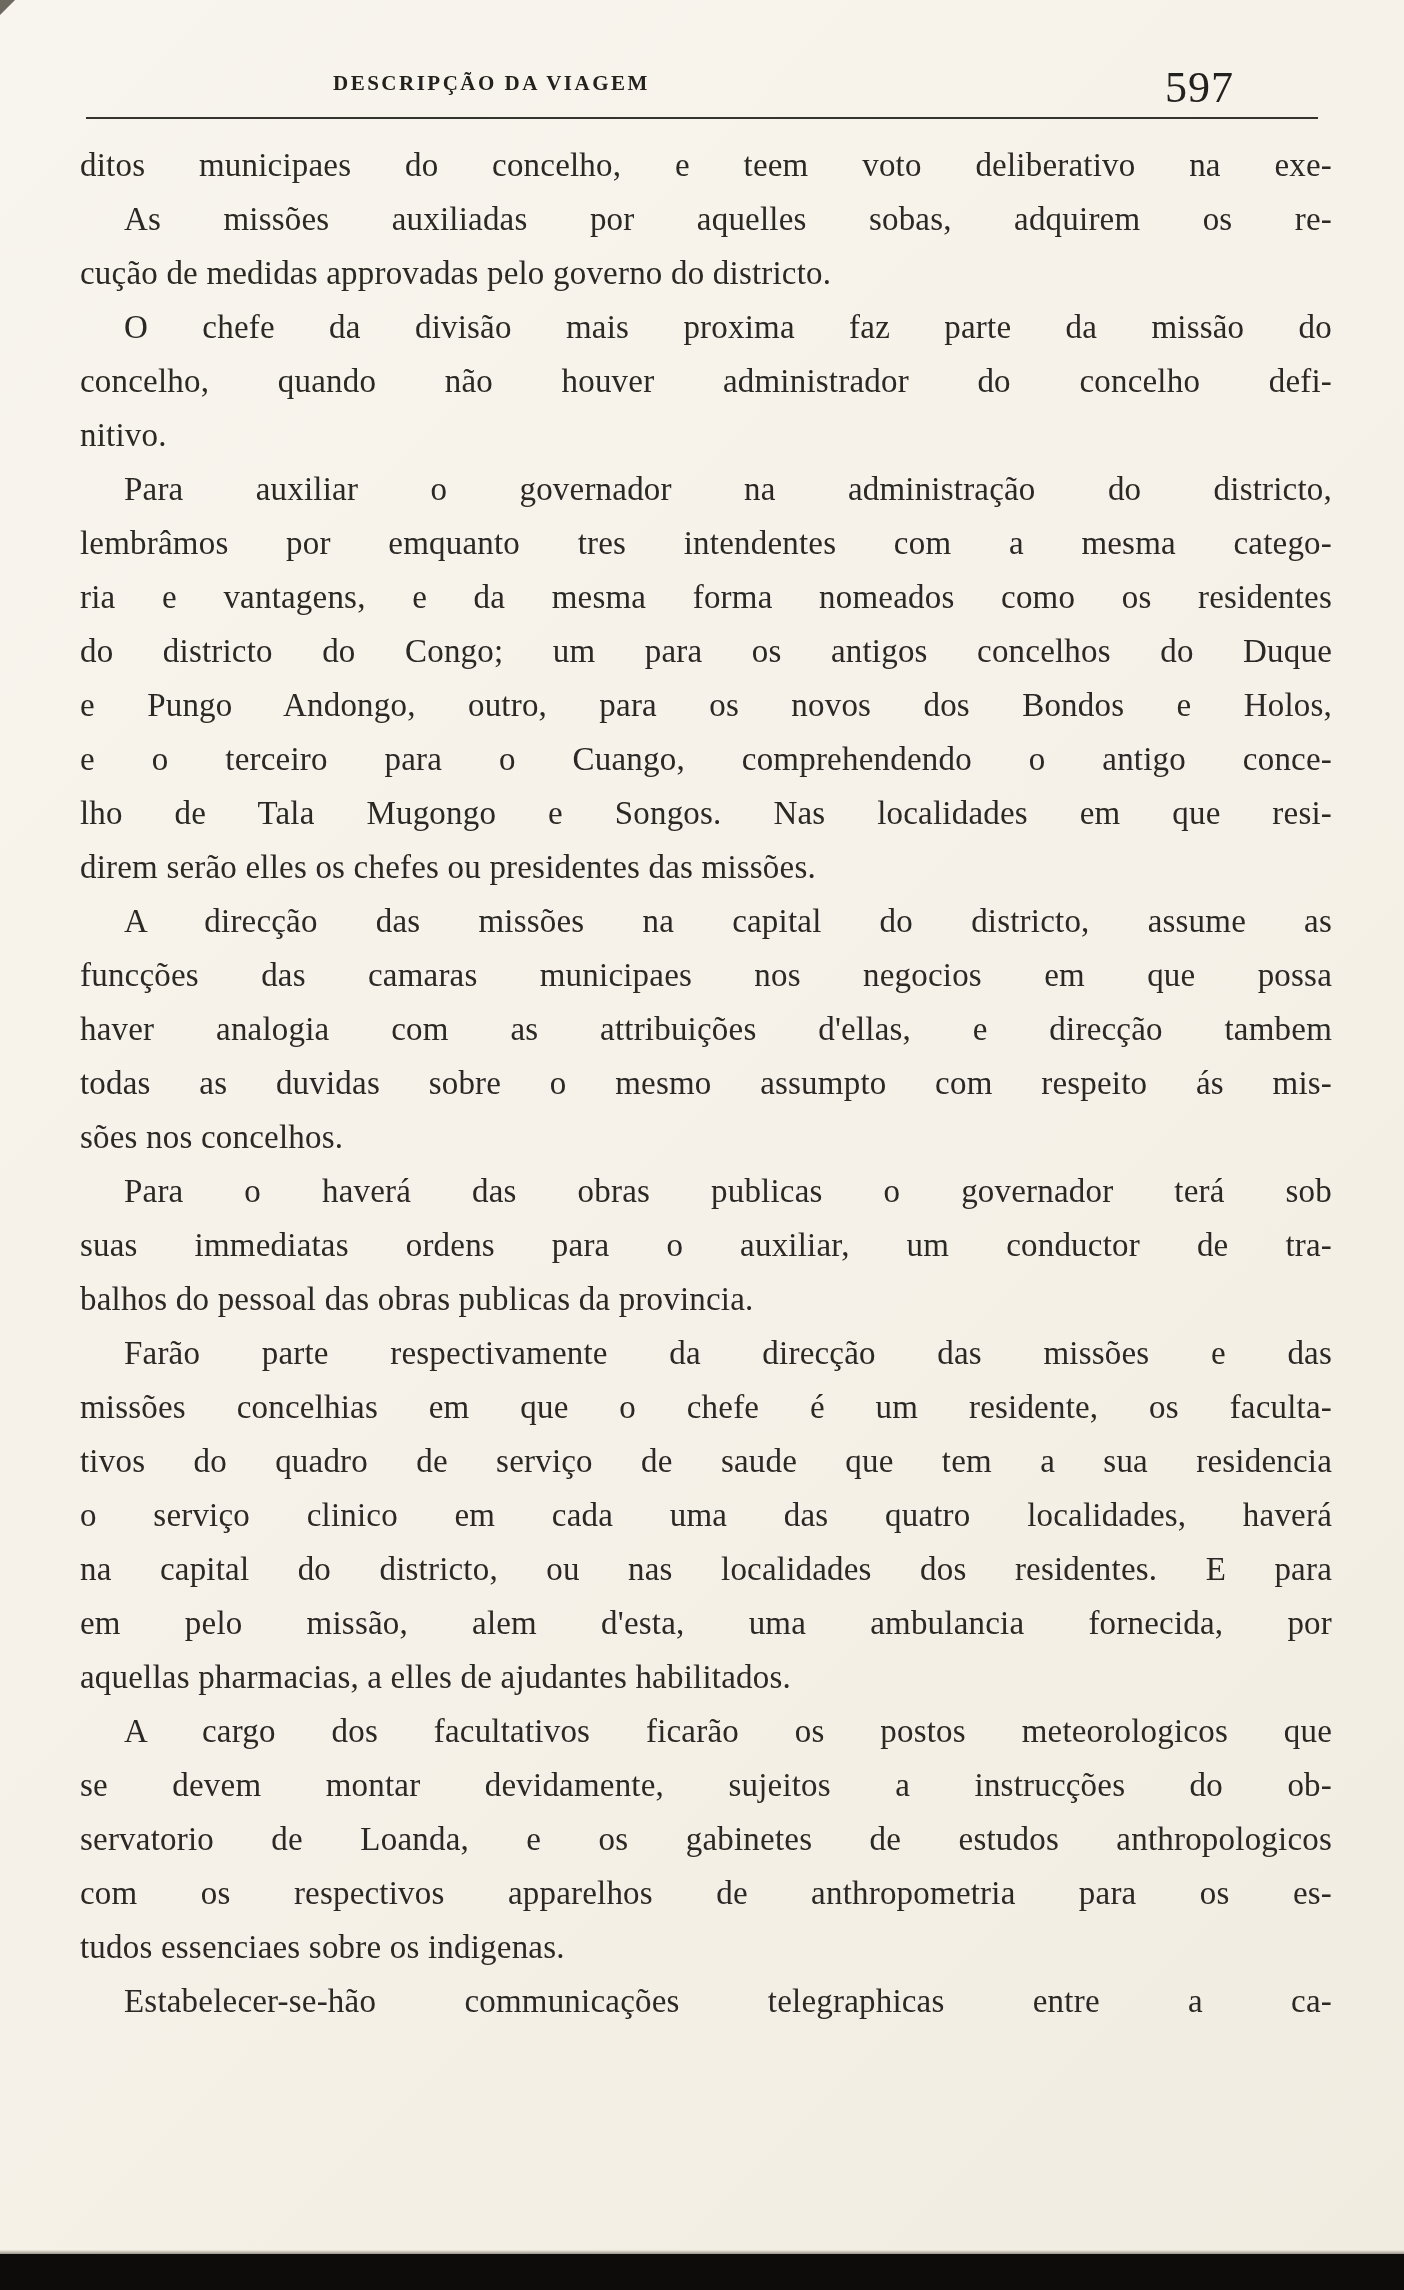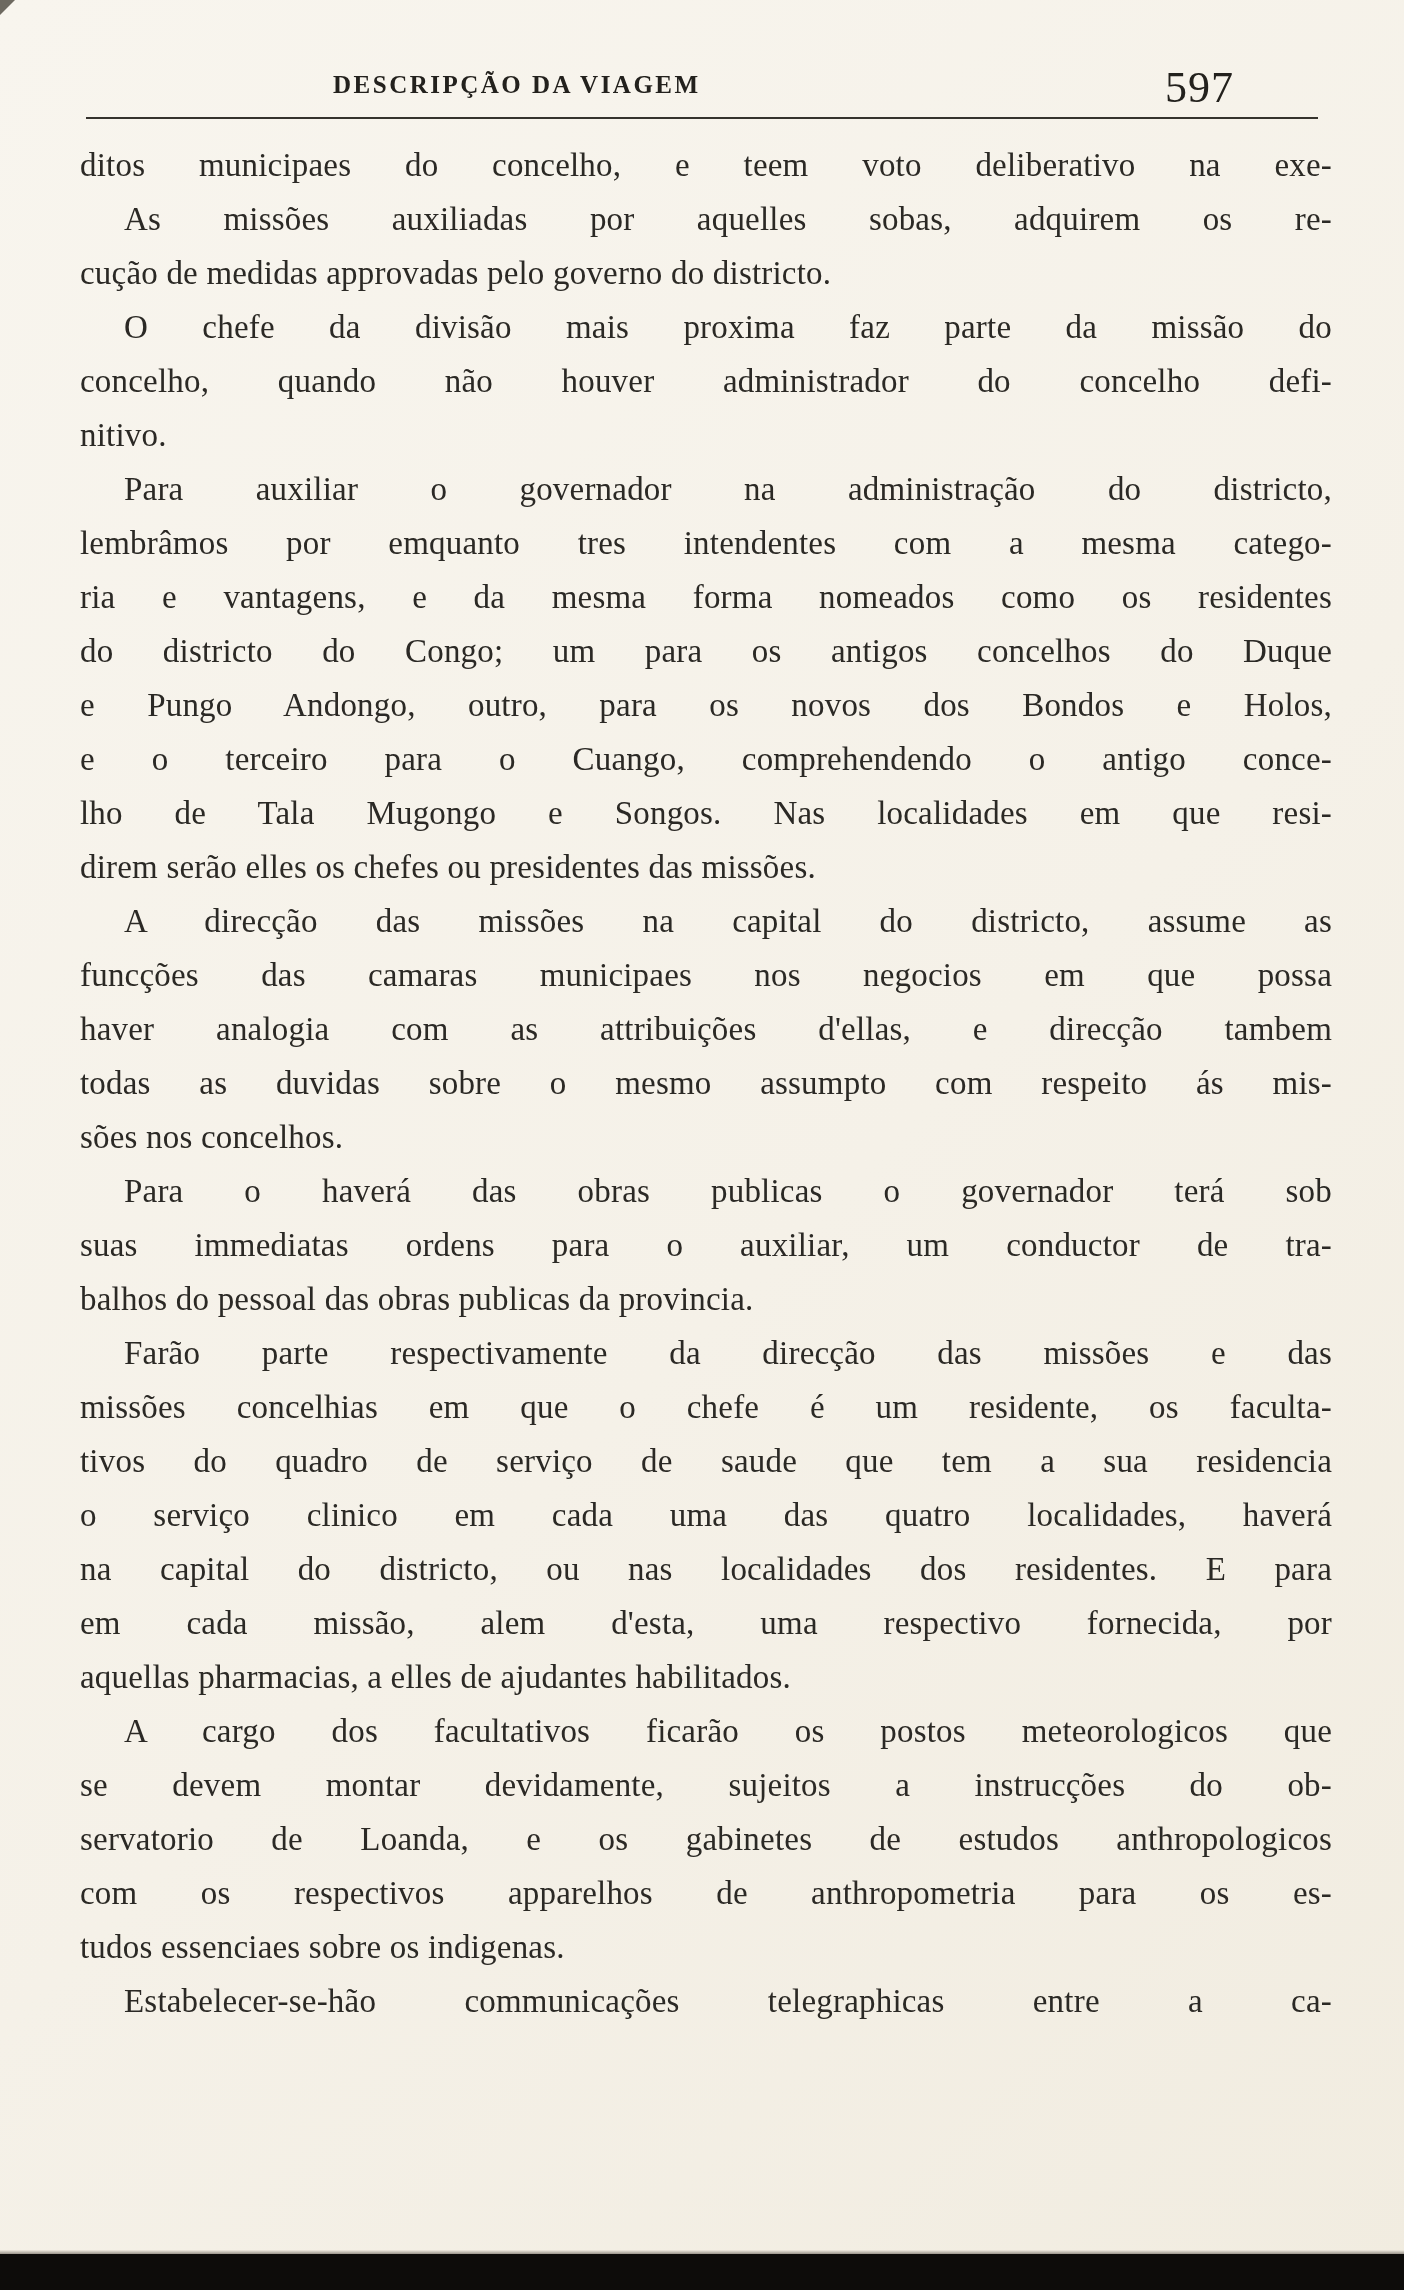--- a/index.html
+++ b/index.html
@@ -25,21 +25,21 @@
     opacity: .85;
   }
   .header {
     position: absolute;
     top: 62px; left: 0;
     width: 100%; height: 48px;
   }
   .running-title {
     position: absolute;
     left: 333px; top: 9px;
-    font-size: 25px;
+    font-size: 21px;
     font-weight: bold;
     letter-spacing: 2.5px;
     color: #23211d;
     white-space: nowrap;
   }
   .page-number {
     position: absolute;
     right: 170px; top: 0;
     font-size: 44px;
     color: #23211d;
@@ -128,21 +128,21 @@
         <div class="line first">Para o haverá das obras publicas o governador terá sob</div>
         <div class="line">suas immediatas ordens para o auxiliar, um conductor de tra-</div>
         <div class="line lastline">balhos do pessoal das obras publicas da provincia.</div>
       </div>
       <div class="paragraph">
         <div class="line first">Farão parte respectivamente da direcção das missões e das</div>
         <div class="line">missões concelhias em que o chefe é um residente, os faculta-</div>
         <div class="line">tivos do quadro de serviço de saude que tem a sua residencia</div>
         <div class="line">o serviço clinico em cada uma das quatro localidades, haverá</div>
         <div class="line">na capital do districto, ou nas localidades dos residentes. E para</div>
-        <div class="line">em cada missão, alem d'esta, uma respectivo fornecida, por</div>
+        <div class="line">em pelo missão, alem d'esta, uma ambulancia fornecida, por</div>
         <div class="line lastline">aquellas pharmacias, a elles de ajudantes habilitados.</div>
       </div>
       <div class="paragraph">
         <div class="line first">A cargo dos facultativos ficarão os postos meteorologicos que</div>
         <div class="line">se devem montar devidamente, sujeitos a instrucções do ob-</div>
         <div class="line">servatorio de Loanda, e os gabinetes de estudos anthropologicos</div>
         <div class="line">com os respectivos apparelhos de anthropometria para os es-</div>
         <div class="line lastline">tudos essenciaes sobre os indigenas.</div>
       </div>
       <div class="paragraph">

